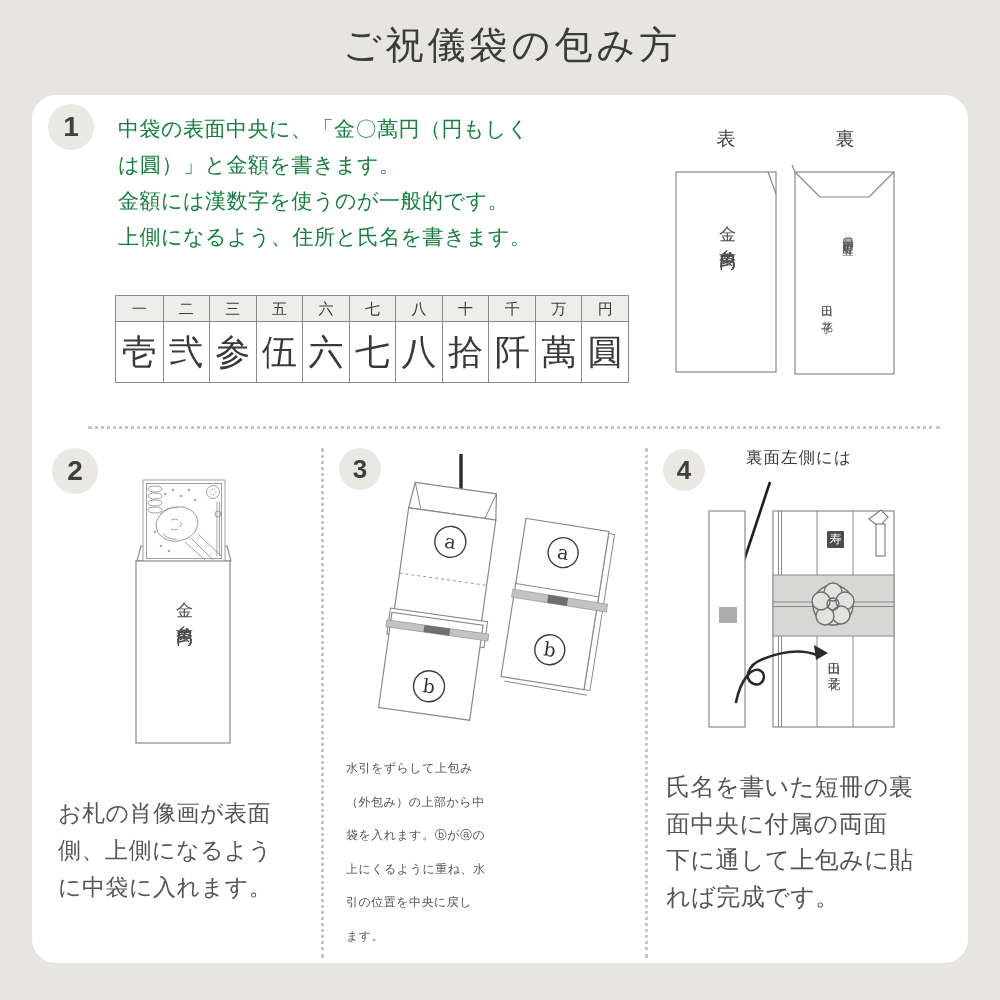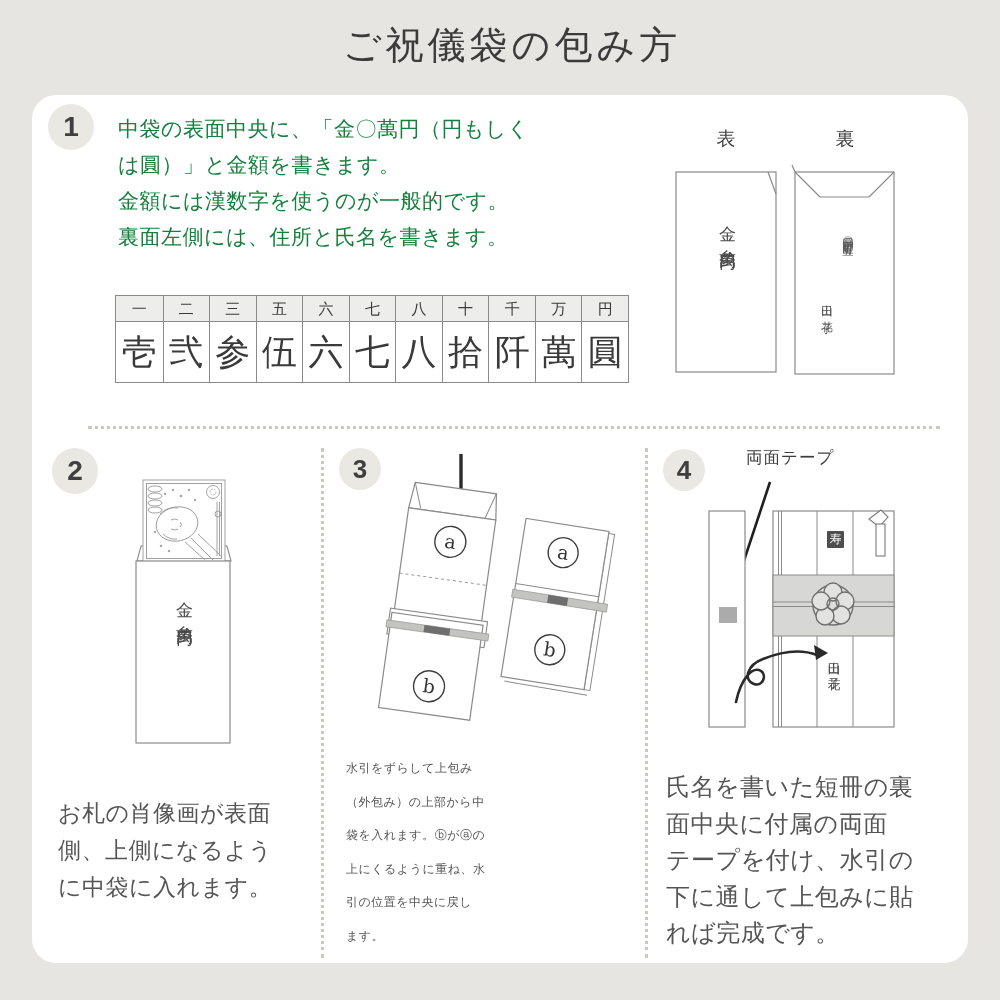--- a/index.html
+++ b/index.html
@@ -69,21 +69,21 @@
 
 <div class="abs hdots"></div>
 <div class="abs vdots vd1"></div>
 <div class="abs vdots vd2"></div>
 
 <div class="abs badge b1">1</div>
 <div class="abs s1-text">
   <div>中袋の表面中央に、「金〇萬円（円もしく</div>
   <div>は圓）」と金額を書きます。</div>
   <div>金額には漢数字を使うのが一般的です。</div>
-  <div>裏面左側には、住所と氏名を書きます。</div>
+  <div>上側になるよう、住所と氏名を書きます。</div>
 </div>
 
 <div class="abs kanji-table">
   <div class="kt-row kt-head">
     <div class="kt-cell">一</div>
     <div class="kt-cell">二</div>
     <div class="kt-cell">三</div>
     <div class="kt-cell">五</div>
     <div class="kt-cell">六</div>
     <div class="kt-cell">七</div>
@@ -204,21 +204,21 @@
 <div class="abs caption cap3">
   <div>水引をずらして上包み</div>
   <div>（外包み）の上部から中</div>
   <div>袋を入れます。ⓑがⓐの</div>
   <div>上にくるように重ね、水</div>
   <div>引の位置を中央に戻し</div>
   <div>ます。</div>
 </div>
 
 <div class="abs badge b4">4</div>
-<div class="abs tape-label">両面テープ</div>
+<div class="abs tape-label">裏面左側には</div>
 <svg style="left:655px;top:440px;" width="310" height="300" viewBox="0 0 310 300">
 
   <line x1="115" y1="42" x2="72" y2="172" stroke="#1f1f1f" stroke-width="2.6"></line>
 
   <rect x="54" y="71" width="36" height="216" fill="#ffffff" stroke="#8a8a8a" stroke-width="1.2"></rect>
   <rect x="64" y="167" width="18" height="16" fill="#ababab"></rect>
 
   <rect x="118" y="71" width="121" height="216" fill="#ffffff" stroke="#8a8a8a" stroke-width="1.2"></rect>
   <path d="M123.5,71 V287 M126.5,71 V287 M162,71 V135 M162,196 V287 M198,71 V135 M198,196 V287" fill="none" stroke="#8a8a8a" stroke-width="1"></path>
   <rect x="118" y="135" width="121" height="61" fill="#d7d7d5" stroke="#8a8a8a" stroke-width="1"></rect>
@@ -242,16 +242,15 @@
   <g>
     <path d="M81,262 C86,238 98,226 106,231 C112,235 108,247 99,244 C88,240 92,225 108,219 C128,211 146,209 162,215" fill="none" stroke="#2a2a2a" stroke-width="2.6" stroke-linecap="round"></path>
     <polygon points="173,213 159,205 161,220" fill="#2a2a2a"></polygon>
   </g>
 </svg>
 <div class="abs kotobuki">寿</div>
 <div class="abs vtext s4name">山田　花子</div>
 <div class="abs caption cap4">
   <div>氏名を書いた短冊の裏</div>
   <div>面中央に付属の両面</div>
-  <div>テープを付け、水引の</div>
   <div>下に通して上包みに貼</div>
   <div>れば完成です。</div>
 </div>
 
 </body></html>

